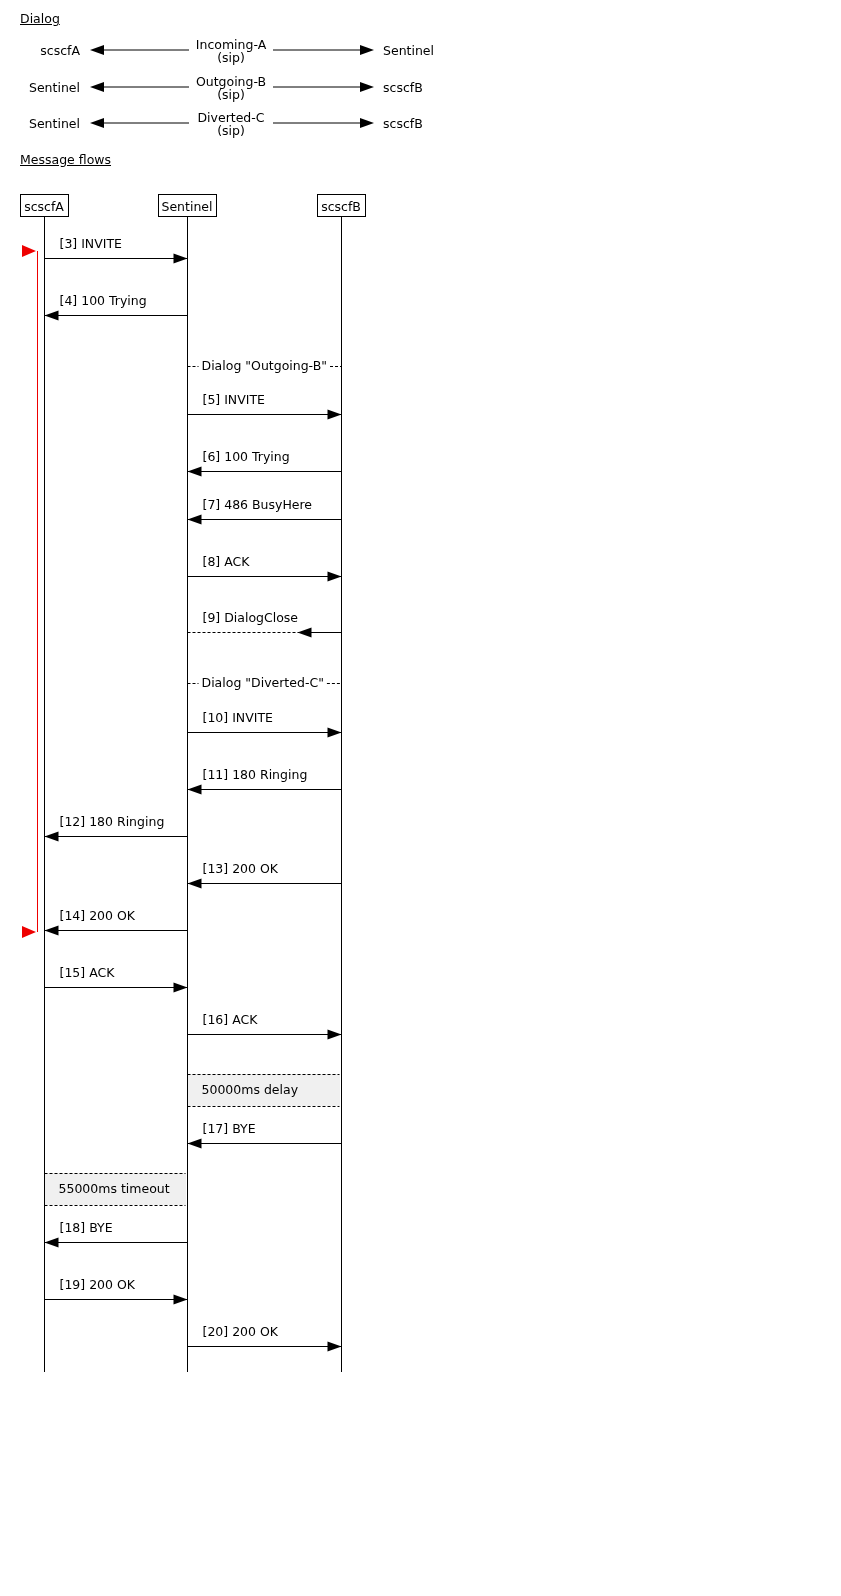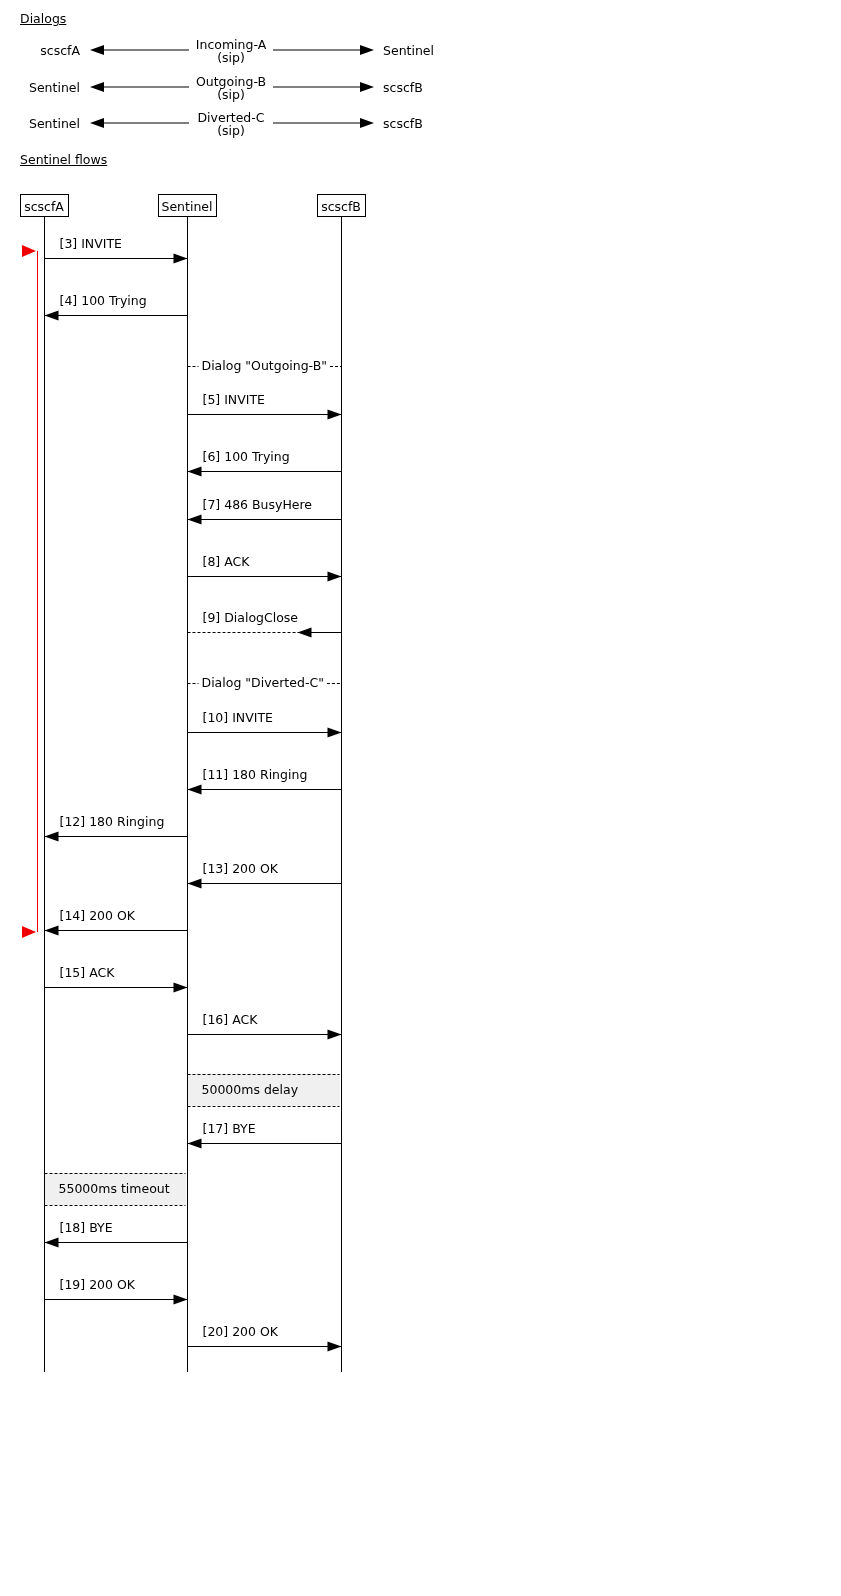--- a/index.html
+++ b/index.html
@@ -5,22 +5,22 @@
   html, body { margin:0; padding:0; background:#ffffff; }
   body { width:841px; height:1596px; position:relative; overflow:hidden;
          font-family:"DejaVu Sans", sans-serif; font-size:12.5px; color:#000; }
   .heading { position:absolute; left:20px; text-decoration:underline; font-size:12.5px; }
   svg { position:absolute; left:0; top:0; }
   svg text { font-family:"DejaVu Sans", sans-serif; font-size:12.5px; fill:#000; }
 </style>
 </head>
 <body>
 
-<div class="heading" style="top:11px">Dialogs</div>
-<div class="heading" style="top:152px">Sentinel flows</div>
+<div class="heading" style="top:11px">Dialog</div>
+<div class="heading" style="top:152px">Message flows</div>
 
 <svg id="diagram" width="841" height="1596" xmlns="http://www.w3.org/2000/svg">
     <g>
       <text x="80" y="55" text-anchor="end">scscfA</text>
       <line x1="104" y1="50" x2="189" y2="50" stroke="#000000" stroke-width="1"></line>
       <polygon points="90,50 104,45 104,55" fill="#000"></polygon>
       <text x="231" y="49" text-anchor="middle">Incoming-A</text>
       <text x="231" y="62" text-anchor="middle">(sip)</text>
       <line x1="273" y1="50" x2="360" y2="50" stroke="#000000" stroke-width="1"></line>
       <polygon points="374,50 360,45 360,55" fill="#000"></polygon>

